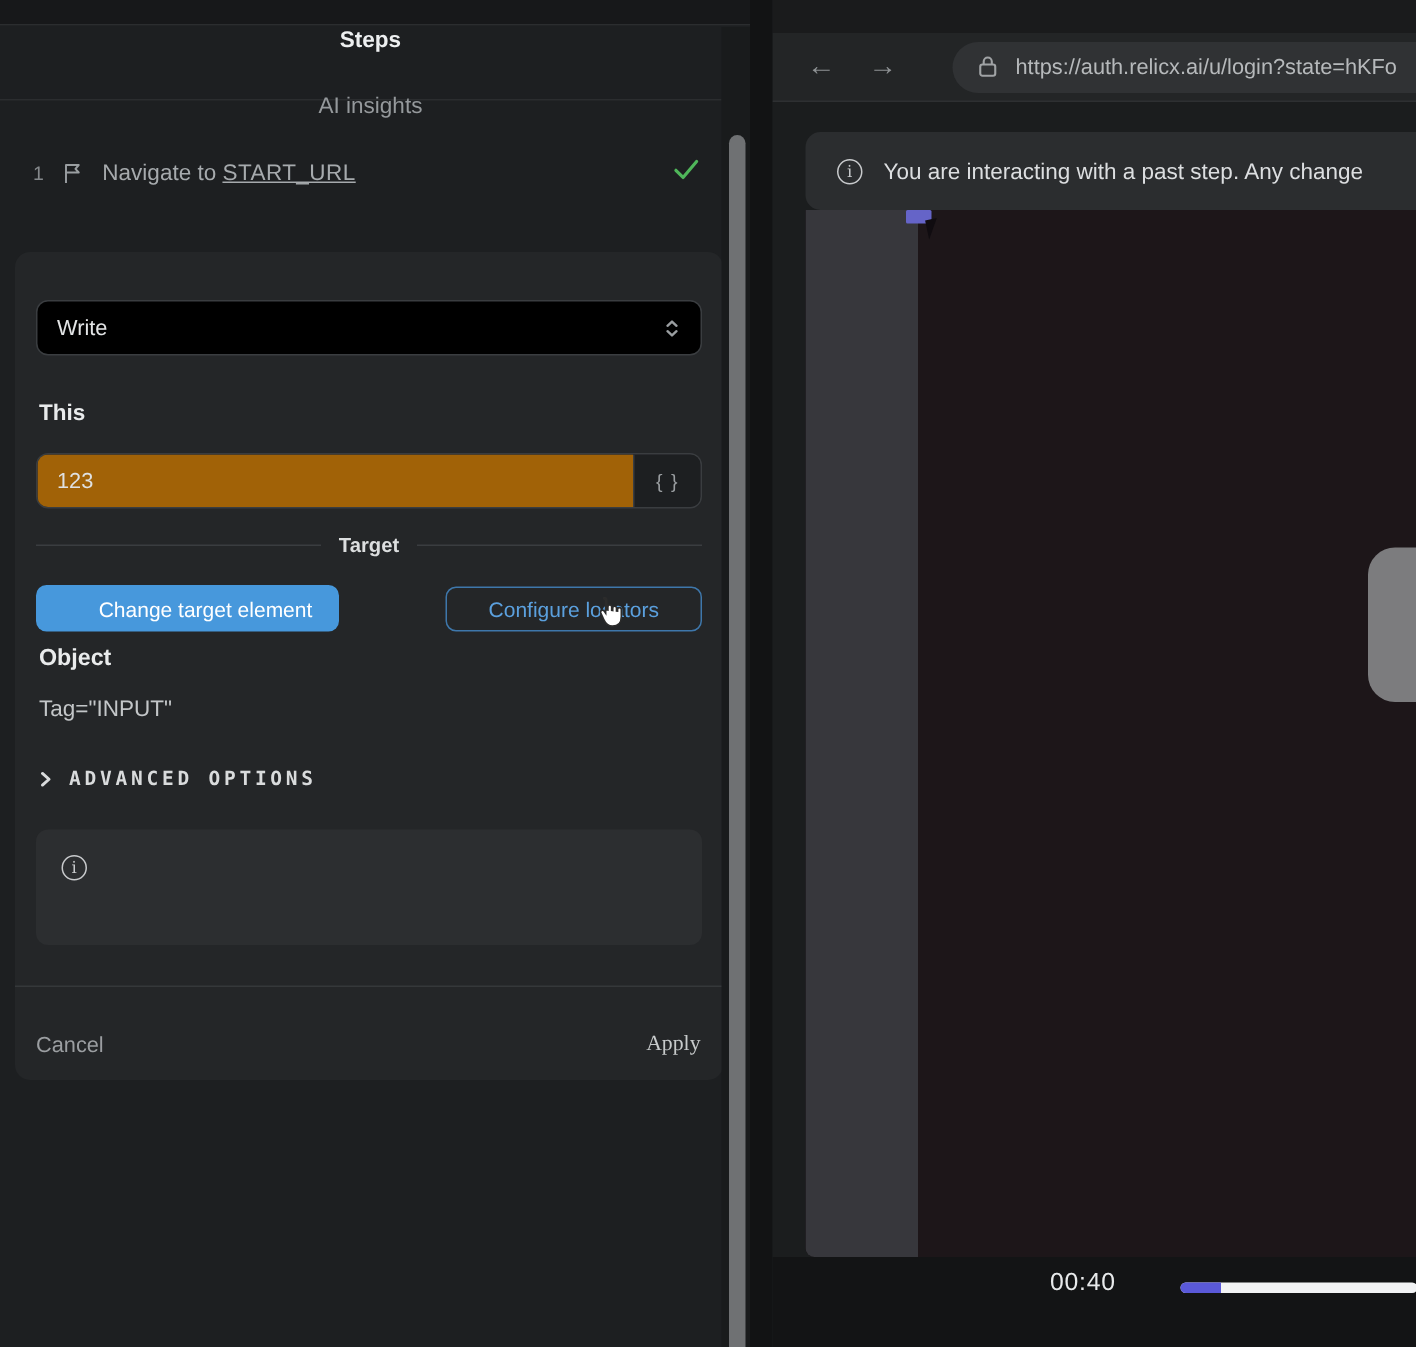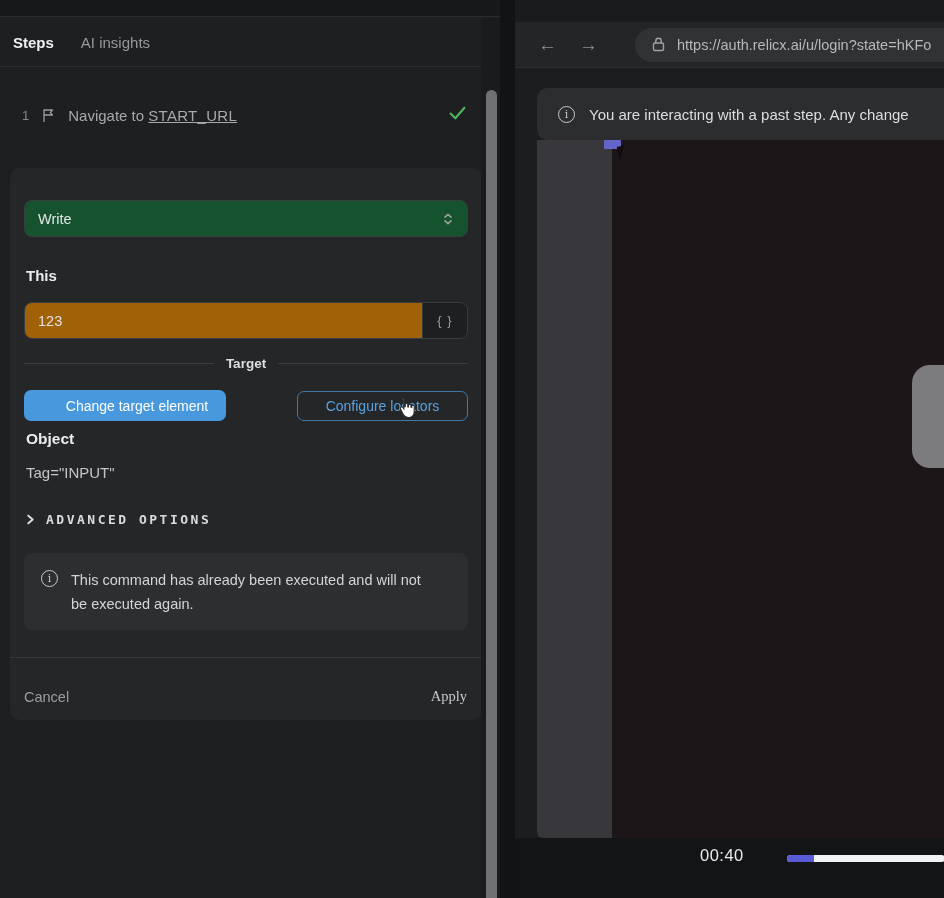--- a/index.html
+++ b/index.html
@@ -3,32 +3,32 @@
 <meta charset="utf-8">
 <style>
   * { margin:0; padding:0; box-sizing:border-box; }
   html,body { background:#0e0f10; }
   body { font-family:"Liberation Sans", sans-serif; }
   .app { position:relative; width:944px; height:898px; background:#131415; overflow:hidden; }
 
   
   .left-panel { position:absolute; left:0; top:0; width:500px; height:898px; background:#1d1f21; }
   .lp-topstrip { position:absolute; top:0; left:0; width:100%; height:17px; background:#17181a; border-bottom:1px solid #2b2d2f; }
-  .lp-tabs { position:absolute; top:18px; left:0; width:481px; height:49px; display:flex; align-items:center; gap:27px; padding-left:13px; border-bottom:1px solid #2b2d2f; }
+  .lp-tabs { position:absolute; top:18px; left:0; width:481px; height:49px; display:flex; align-items:center; gap:27px; padding-left:13px; border-bottom:1px solid #2b2d2f;flex-direction:column; }
   .tab { font-size:15px; color:#95999c; cursor:pointer; }
   .tab.active { color:#edeff0; font-weight:700; }
 
   .step-row { position:absolute; top:100px; left:0; width:481px; height:30px; display:flex; align-items:center; padding-left:22px; gap:13px; cursor:pointer; }
   .step-num { color:#84888b; font-size:13px; }
   .step-text { color:#a6aaad; font-size:15px; }
   .step-link { color:#a6aaad; text-decoration:underline; letter-spacing:.3px; cursor:pointer; }
   .check-icon { position:absolute; left:449px; top:6px; }
 
   .editor-card { position:absolute; left:10px; top:168px; width:472px; height:552px; background:#242628; border-radius:10px; }
-  .cmd-select { position:absolute; left:14px; top:32px; width:444px; height:37px; background:#14532d; border:1px solid #3a3d40; border-radius:8px; display:flex; align-items:center; justify-content:space-between; padding:0 13px; color:#e2e4e5; font-size:14.5px; cursor:pointer; }
+  .cmd-select { position:absolute; left:14px; top:32px; width:444px; height:37px; background:#000000; border:1px solid #3a3d40; border-radius:8px; display:flex; align-items:center; justify-content:space-between; padding:0 13px; color:#e2e4e5; font-size:14.5px; cursor:pointer; }
   .field-label { position:absolute; left:16px; top:99px; color:#e9ebec; font-size:15px; font-weight:700; }
   .input-row { position:absolute; left:14px; top:134px; width:444px; height:37px; border:1px solid #3a3d40; border-radius:8px; display:flex; overflow:hidden; }
   .input-value { flex:1; display:flex; align-items:center; padding-left:13px; color:#dfe1e2; font-size:14.5px; background:#a16207; }
   .braces-btn { width:45px; display:flex; align-items:center; justify-content:center; border-left:1px solid #3a3d40; color:#9a9ea1; font-size:13px; background:#1d1f21; letter-spacing:1px; cursor:pointer; }
 
   .target-divider { position:absolute; left:14px; top:188px; width:444px; display:flex; align-items:center; gap:12px; }
   .target-divider .line { flex:1; height:1px; background:#3a3d40; }
   .target-label { color:#dcdedf; font-size:13.5px; font-weight:700; }
 
   .btn-row { position:absolute; left:14px; top:222px; width:444px; height:32px; }
@@ -151,21 +151,20 @@
         <span style="display:flex;">
           <svg width="11" height="11" viewBox="0 0 10 10" fill="none" stroke="#d9dbdc" stroke-width="1.8" stroke-linecap="round" stroke-linejoin="round">
               <path d="M3 1.5 7 5 3 8.5"></path>
             </svg>
         </span>
         <span>ADVANCED OPTIONS</span>
       </div>
 
       <div class="info-box">
         <span class="info-circle">i</span>
-        <span class="info-text">This command has already been executed and will not be executed again.</span>
       </div>
 
       <div class="footer-divider"></div>
       <button class="cancel-btn">Cancel</button>
       <button class="apply-btn">Apply</button>
     </div>
 
     <div class="scroll-zone">
       <div class="scroll-thumb"></div>
     </div>

